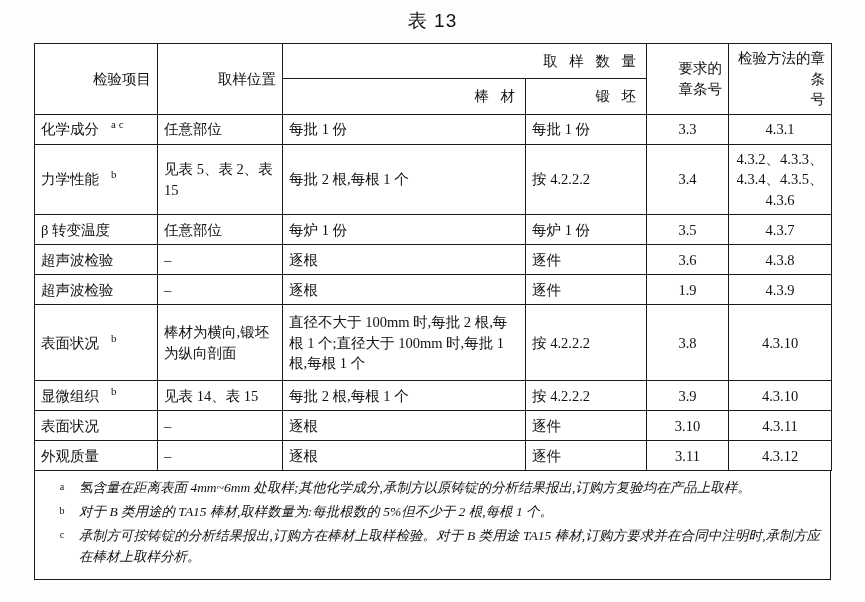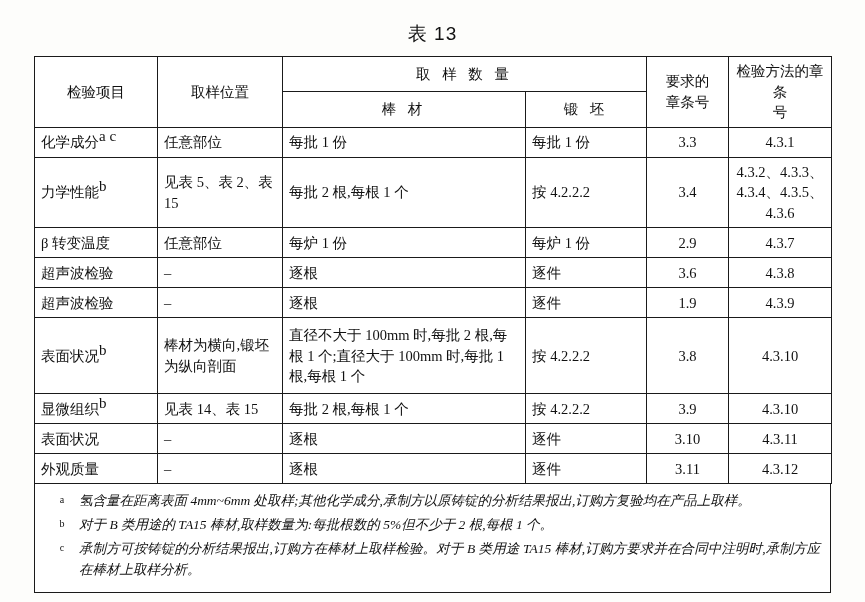--- a/index.html
+++ b/index.html
@@ -13,21 +13,21 @@
     font-family: "Liberation Serif", "DejaVu Serif", serif;
     color: #111111;
     overflow: hidden;
   }
   .page {
     position: relative;
     width: 865px;
     height: 602px;
     background: #fdfdfb;
     box-sizing: border-box;
-    padding: 13px 34px;
+    padding: 0 34px;
   }
   .table-title {
     text-align: center;
     font-size: 19px;
     font-family: "Liberation Sans", "DejaVu Sans", sans-serif;
     letter-spacing: 1px;
     padding-top: 8px;
     padding-bottom: 9px;
     color: #111;
   }
@@ -41,26 +41,27 @@
     border: 1px solid #1a1a1a;
     font-weight: normal;
     font-size: 14.5px;
     line-height: 1.42;
     padding: 4px 6px;
     vertical-align: middle;
     color: #111;
   }
   .ctr { text-align: center; }
   .lft { text-align: left; padding-left: 9px; }
-  .hdr { text-align: center; font-size: 15px; }
+  .hdr { text-align: right; font-size: 15px; }
   .spaced { letter-spacing: 4px; }
   sup {
-    font-size: 15px;
+    font-size: 11px;
     vertical-align: super;
     line-height: 0;
+    margin-left: 12px;
   }
   .cell-multiline { line-height: 1.5; }
   .notes {
     width: 797px;
     border: 1px solid #1a1a1a;
     border-top: none;
     box-sizing: border-box;
     padding: 6px 10px 8px 10px;
     font-size: 13.5px;
     line-height: 1.55;
@@ -138,21 +139,21 @@
         <td class="lft">按 4.2.2.2</td>
         <td class="ctr">3.4</td>
         <td class="ctr cell-multiline">4.3.2、4.3.3、4.3.4、4.3.5、4.3.6</td>
       </tr>
 
       <tr class="tall-1">
         <td class="lft">β 转变温度</td>
         <td class="lft">任意部位</td>
         <td class="lft">每炉 1 份</td>
         <td class="lft">每炉 1 份</td>
-        <td class="ctr">2.9</td>
+        <td class="ctr">3.5</td>
         <td class="ctr">4.3.7</td>
       </tr>
 
       <tr class="tall-1">
         <td class="lft">超声波检验</td>
         <td class="lft">–</td>
         <td class="lft">逐根</td>
         <td class="lft">逐件</td>
         <td class="ctr">3.6</td>
         <td class="ctr">4.3.8</td>

